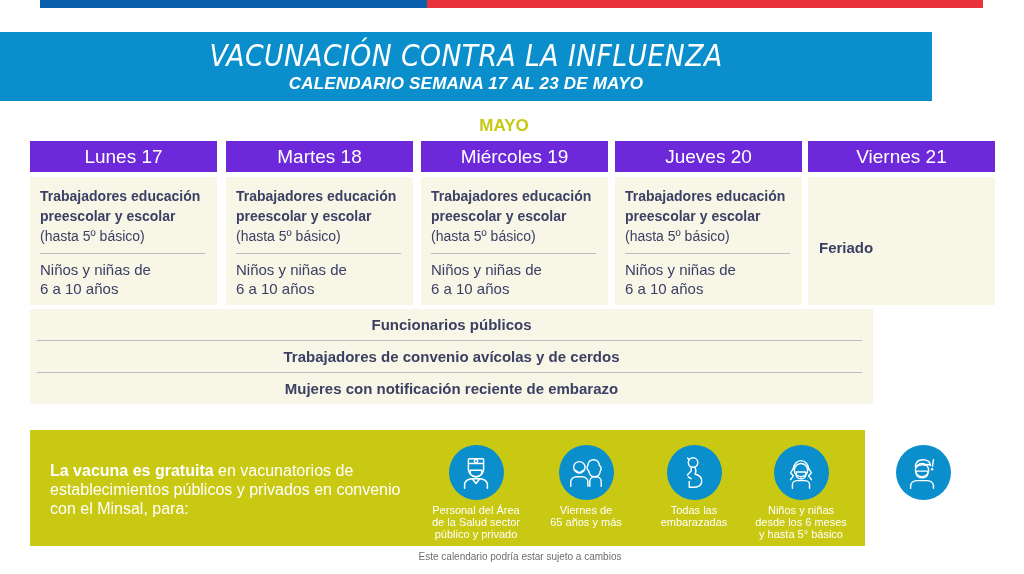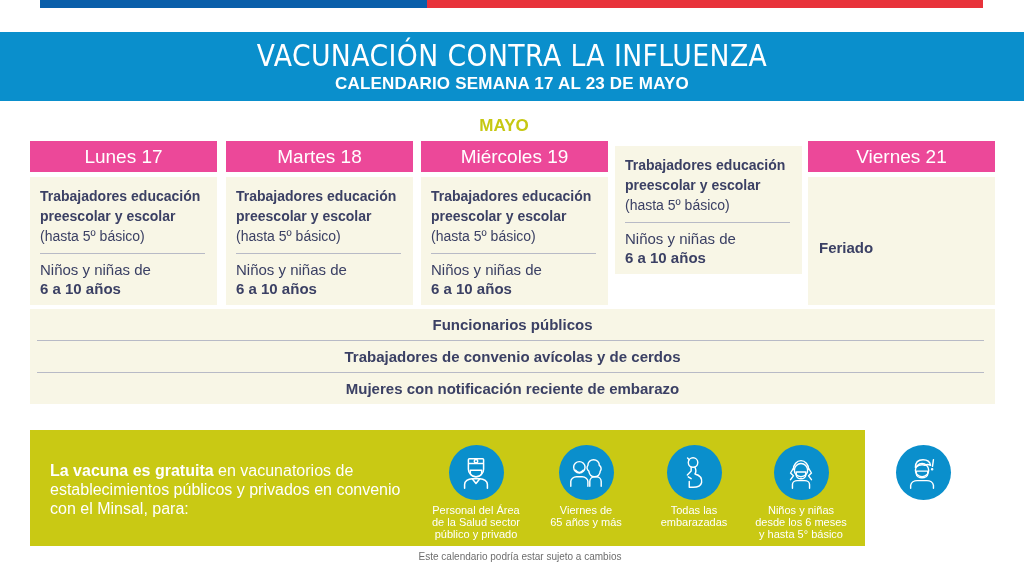--- a/index.html
+++ b/index.html
@@ -3,39 +3,39 @@
 <meta charset="utf-8">
 <style>
   * { box-sizing: border-box; margin: 0; padding: 0; }
   html, body { width: 1024px; height: 574px; background: #ffffff; overflow: hidden; }
   body { position: relative; font-family: "Liberation Sans", "DejaVu Sans", sans-serif; color: #3b4064; }
 
   .flag-bar { position: absolute; top: 0; left: 40px; width: 943px; height: 8px; display: flex; }
   .flag-bar .blue { width: 387px; background: #0a5faa; }
   .flag-bar .red { flex: 1; background: #e8333b; }
 
-  .banner { position: absolute; top: 32px; left: 0; width: 1024px; height: 69px; background: #0a8fcc; text-align: center; color: #fff; }
+  .banner { position: absolute; top: 32px; left: 0; width: 932px; height: 69px; background: #0a8fcc; text-align: center; color: #fff; font-style: italic; }
   .banner .title { font-size: 31px; font-weight: 300; letter-spacing: 0.5px; padding-top: 6px; line-height: 34px; font-family: "DejaVu Sans", sans-serif; font-weight: normal; transform: scaleX(0.86); }
   .banner .subtitle { font-size: 17px; font-weight: bold; line-height: 22px; margin-top: 1px; letter-spacing: 0.2px; }
 
   .month { position: absolute; top: 116px; left: 0; width: 1008px; text-align: center; color: #c6c812; font-weight: bold; font-size: 17px; }
 
   .day-col { position: absolute; top: 141px; width: 187px; }
-  .day-head { height: 31px; background: #ec4899; color: #fff; font-size: 19px; text-align: center; line-height: 31px; }
+  .day-head { height: 31px; background: #6d28d9; color: #fff; font-size: 19px; text-align: center; line-height: 31px; }
   .day-body { margin-top: 5px; height: 128px; background: #f8f6e6; padding: 9px 8px 0 10px; }
   .day-body .g1 { font-size: 14px; line-height: 20px; color: #3b4064; }
   .day-body .g1 b { font-weight: bold; }
   .day-body .g1 .light { font-weight: normal; }
   .day-body .sep { height: 1px; background: #b8bac6; margin: 7px 4px 6px 0; }
   .day-body .g2 { font-size: 15px; line-height: 19px; color: #3b4064; }
-  .day-body .g2 b { font-weight: bold; }
+  .day-body .g2 b { font-weight: normal; }
   .day-body.feriado { display: flex; align-items: center; padding-top: 12px; }
   .day-body.feriado span { font-weight: bold; font-size: 15px; margin-left: 1px; }
 
-  .common { position: absolute; top: 309px; left: 30px; width: 965px; height: 95px; background: #f8f6e6; }
+  .common { position: absolute; top: 309px; left: 30px; width: 843px; height: 95px; background: #f8f6e6; }
   .common .row { height: 31px; text-align: center; font-weight: bold; font-size: 15px; line-height: 31px; color: #3b4064; }
   .common .divider { height: 1px; background: #b8bac6; margin: 0 11px 0 7px; }
 
   .green { position: absolute; top: 430px; left: 30px; width: 835px; height: 116px; background: #c9c914; }
   .green .intro { position: absolute; left: 20px; top: 31px; width: 360px; color: #fff; font-size: 16px; line-height: 19px; }
   .green .intro b { font-weight: bold; }
 
   .grp { position: absolute; top: 15px; width: 120px; text-align: center; color: #fff; font-size: 11px; line-height: 12px; }
   .grp .circle { width: 55px; height: 55px; border-radius: 50%; background: #0a8fcc; margin: 0 auto 4px; display: flex; align-items: center; justify-content: center; }
   .grp .circle svg { width: 38px; height: 38px; }
@@ -78,20 +78,21 @@
 <div class="day-col" style="left:421px">
   <div class="day-head">Miércoles 19</div>
   <div class="day-body">
     <div class="g1"><b>Trabajadores educación preescolar y escolar</b><span class="light"> (hasta 5º básico)</span></div>
     <div class="sep"></div>
     <div class="g2"><span>Niños y niñas de</span><br><b>6 a 10 años</b></div>
   </div>
 </div>
 
 <div class="day-col" style="left:615px">
+  <div class="day-head">Jueves 20</div>
   <div class="day-body">
     <div class="g1"><b>Trabajadores educación preescolar y escolar</b><span class="light"> (hasta 5º básico)</span></div>
     <div class="sep"></div>
     <div class="g2"><span>Niños y niñas de</span><br><b>6 a 10 años</b></div>
   </div>
 </div>
 
 <div class="day-col" style="left:808px">
   <div class="day-head">Viernes 21</div>
   <div class="day-body feriado">

